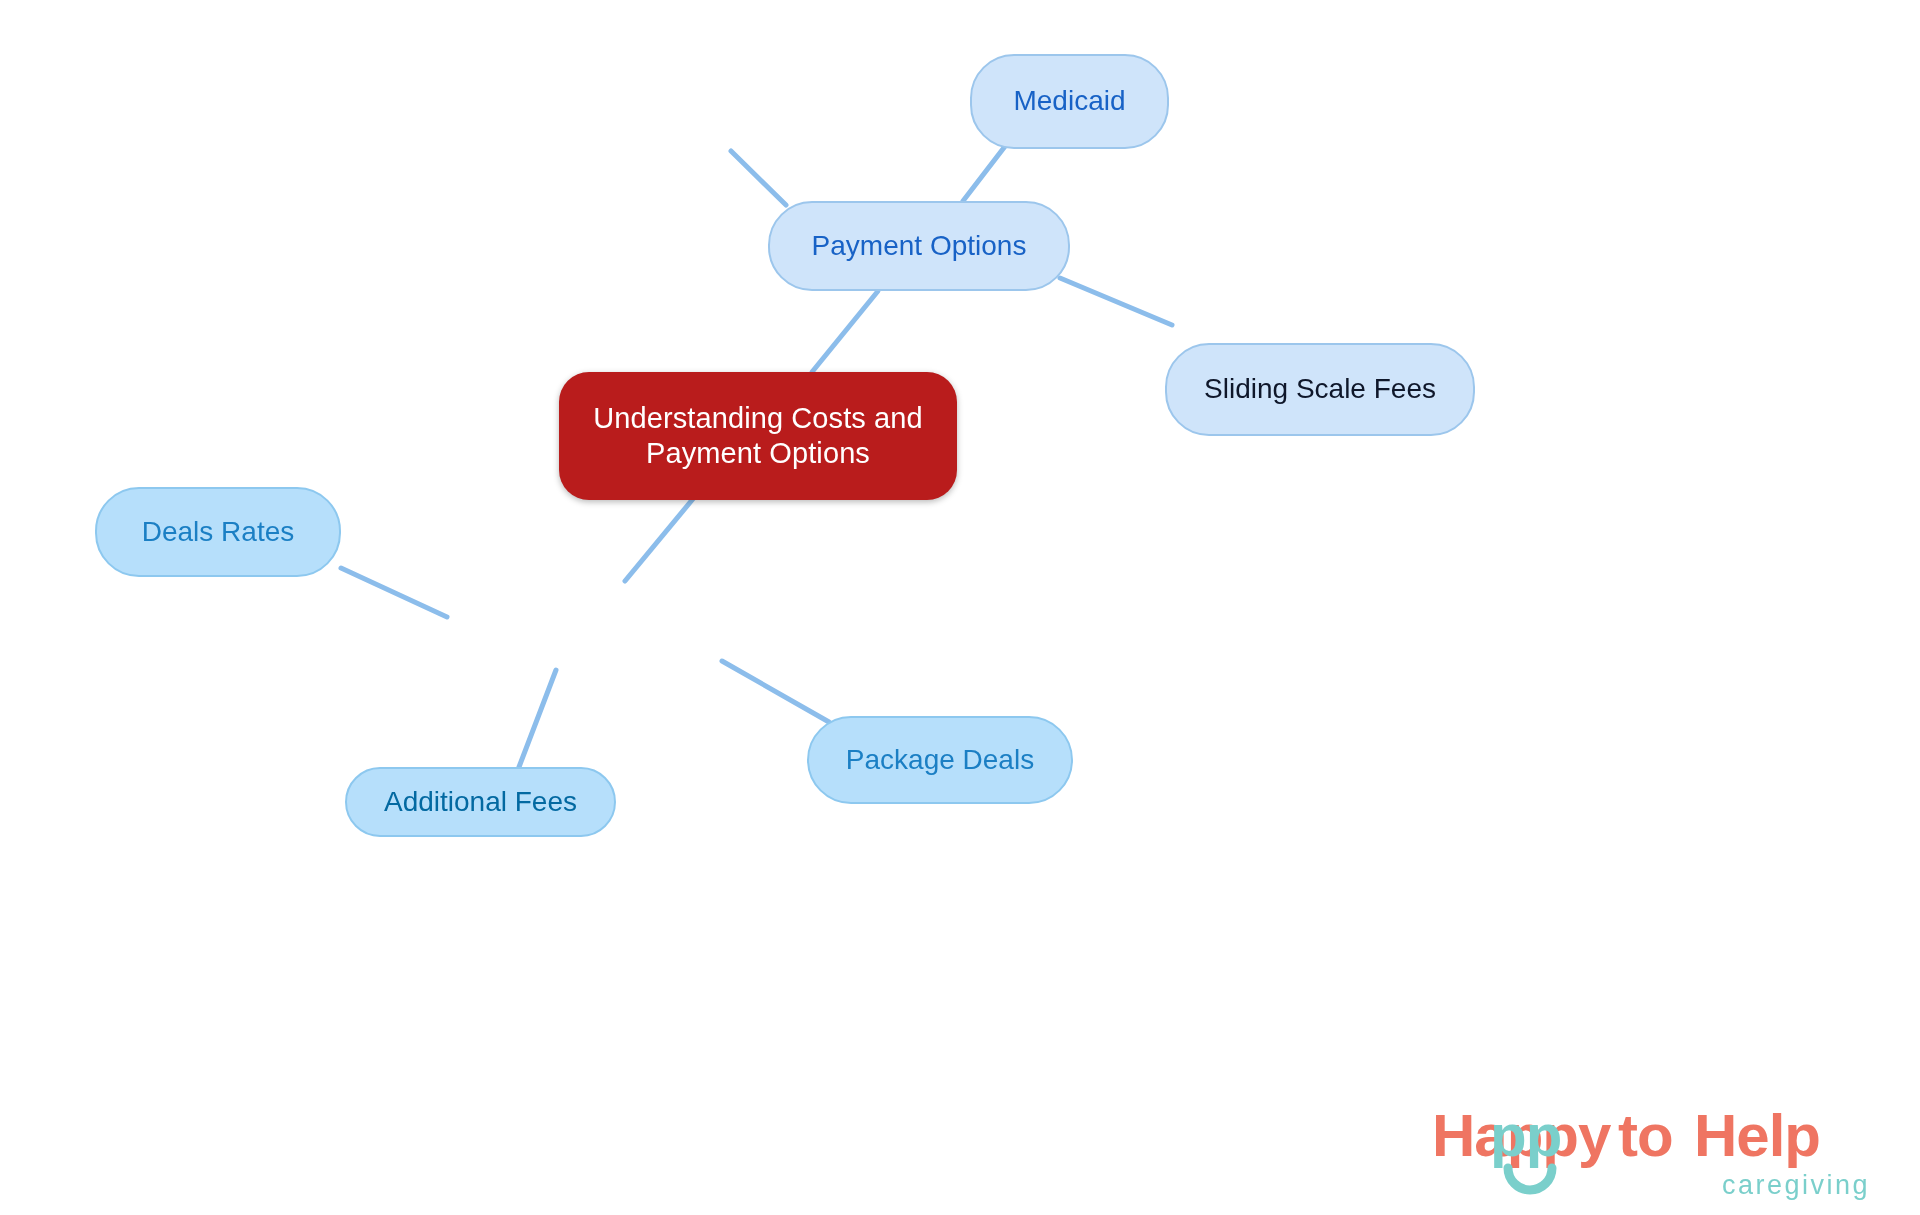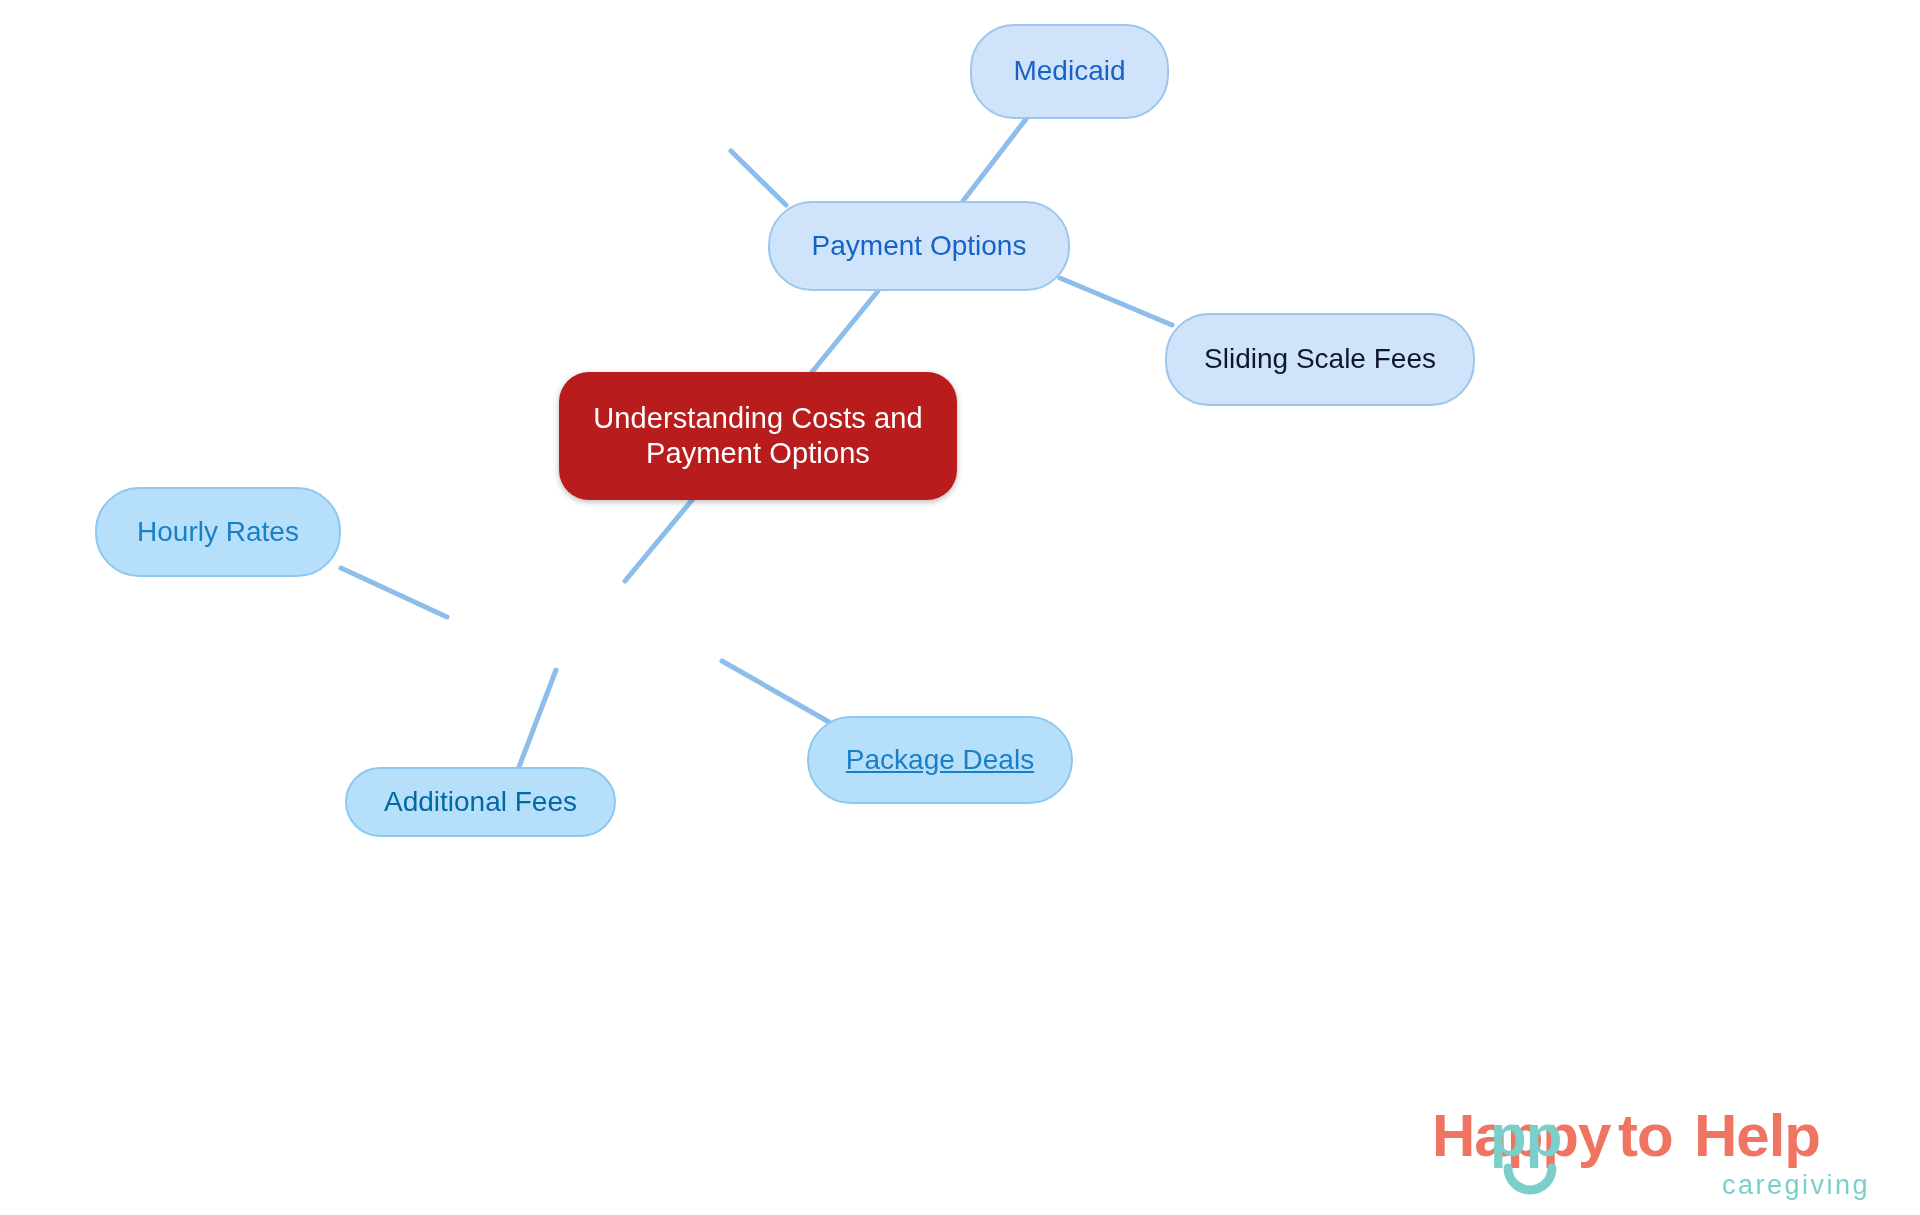--- a/index.html
+++ b/index.html
@@ -59,20 +59,21 @@
   }
   .node-b2 {
     background: #b6dffb;
     border-color: #8dc8ef;
     color: #1b7fc4;
   }
   .node-leaf-a {
     background: #cfe4fa;
     border-color: #9cc6ec;
     color: #1862c6;
+    margin-top: 30px;
   }
   .node-leaf-b {
     background: #b6dffb;
     border-color: #8dc8ef;
     color: #1b7fc4;
   }
   #logo {
     position: absolute;
     left: 1432px;
     top: 1098px;
@@ -109,28 +110,28 @@
   <div class="node node-branch node-leaf-a" id="node-medicaid" style="left: 970px; top: 24px; width: 199px; height: 95px; background: rgb(207, 228, 250); color: rgb(24, 98, 198);">
     <span>Medicaid</span>
   </div>
 
   <div class="node node-branch node-leaf-a" id="node-sliding_scale_fees" style="left: 1165px; top: 313px; width: 310px; height: 93px; background: rgb(207, 228, 250); color: #0f172a; text-align: center;">
     <span>Sliding Scale Fees</span>
   </div>
 
 
   <div class="node node-branch node-leaf-b" id="node-hourly_rates" style="left: 95px; top: 487px; width: 246px; height: 90px; background: rgb(182, 223, 251); color: rgb(27, 127, 196);">
-    <span>Hourly Rates</span>
+    <span>Deals Rates</span>
   </div>
 
   <div class="node node-branch node-leaf-b" id="node-additional_fees" style="left: 345px; top: 767px; width: 271px; height: 70px; background: rgb(182, 223, 251); color: #0369a1;">
     <span>Additional Fees</span>
   </div>
 
-  <div class="node node-branch node-leaf-b" id="node-package_deals" style="left: 807px; top: 716px; width: 266px; height: 88px; background: rgb(182, 223, 251); color: rgb(27, 127, 196); text-decoration: underline;">
+  <div class="node node-branch node-leaf-b" id="node-package_deals" style="left: 807px; top: 716px; width: 266px; height: 88px; background: rgb(182, 223, 251); color: rgb(27, 127, 196);">
     <span>Package Deals</span>
   </div>
 
   <svg id="logo" viewBox="0 0 440 104">
     <text id="logo-happy" x="0" y="58" font-family="'Liberation Sans', sans-serif" font-size="60" font-weight="bold" letter-spacing="-1" fill="#ef7562">Happy</text>
     <text id="logo-pp" x="58" y="58" font-family="'Liberation Sans', sans-serif" font-size="60" font-weight="bold" letter-spacing="-1" fill="#7acfcb">pp</text>
     <path id="logo-smile" d="M76 70 A22 22 0 0 0 120 70" fill="none" stroke-width="9" stroke-linecap="round" stroke="#7acfcb"></path>
     <text id="logo-to" x="186" y="58" font-family="'Liberation Sans', sans-serif" font-size="60" font-weight="bold" letter-spacing="-1" fill="#ef7562">to</text>
     <text id="logo-help" x="262" y="58" font-family="'Liberation Sans', sans-serif" font-size="60" font-weight="bold" letter-spacing="-1" fill="#ef7562">Help</text>
     <text id="logo-tagline" x="438" y="96" text-anchor="end" font-family="'Liberation Sans', sans-serif" font-size="27" letter-spacing="2.5" fill="#7acfcb">caregiving</text>

